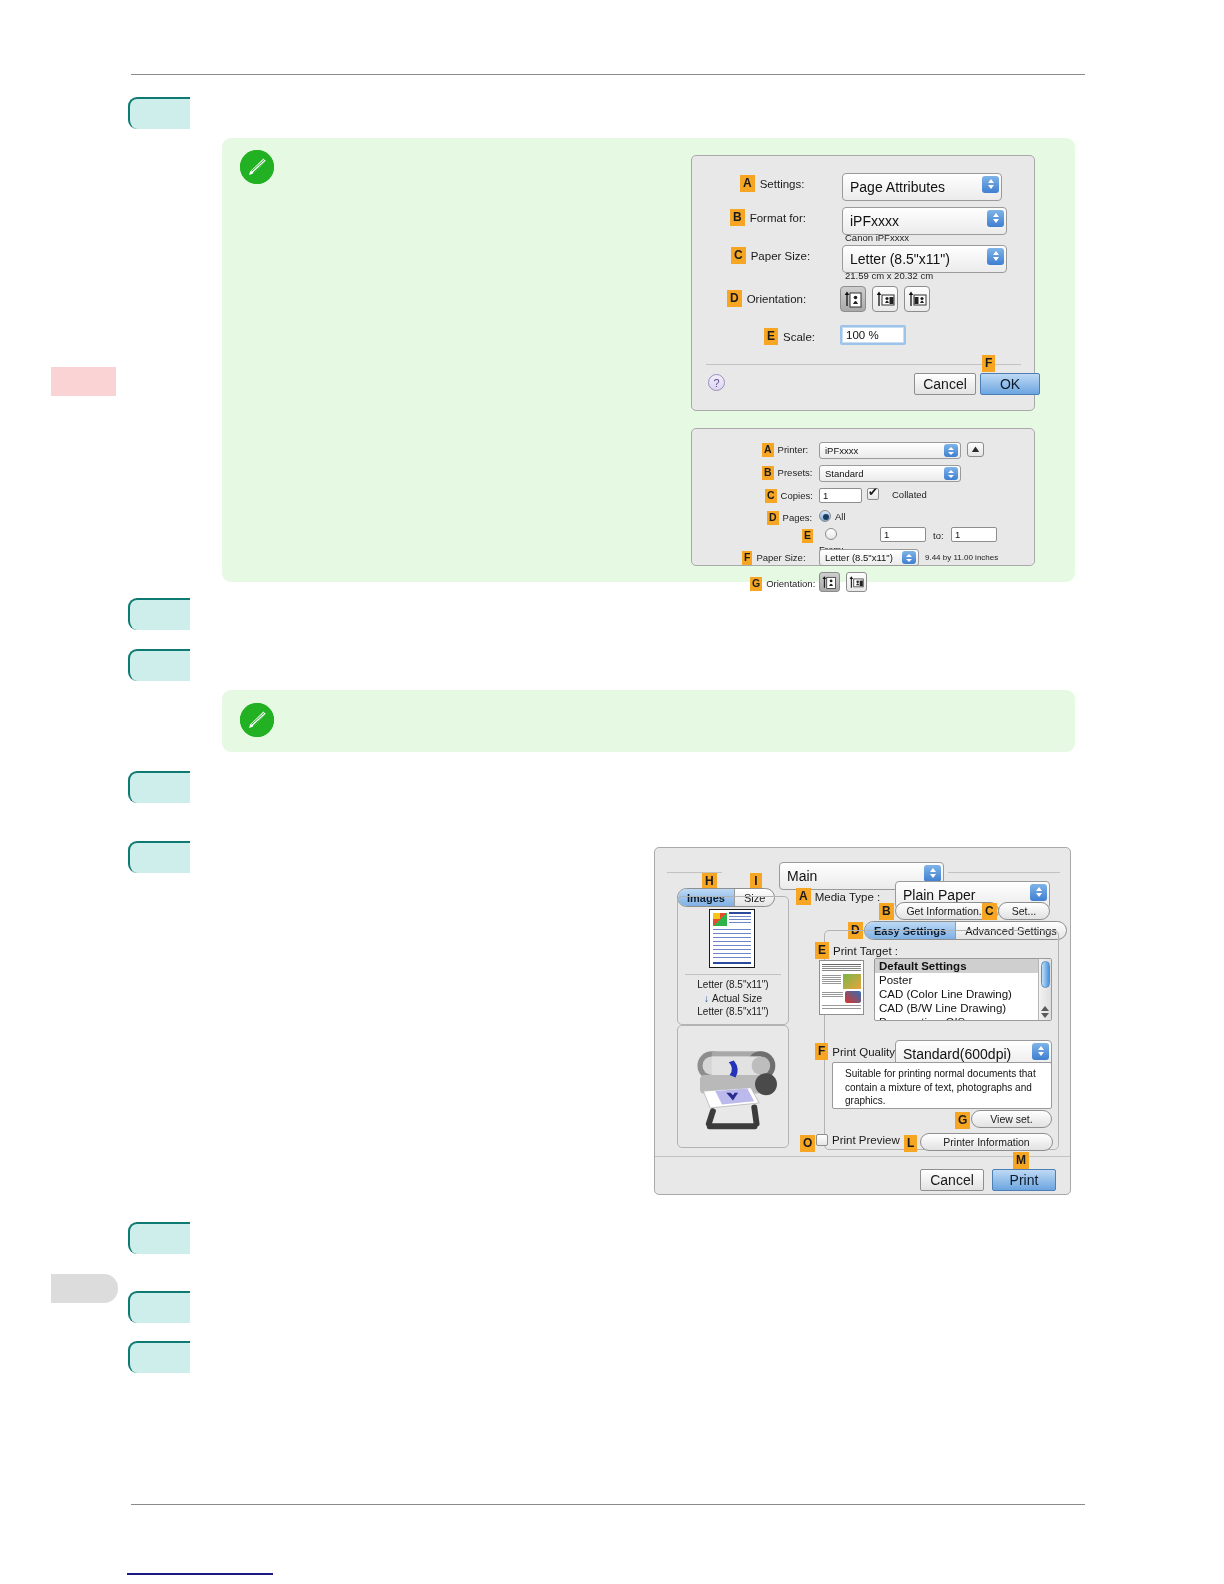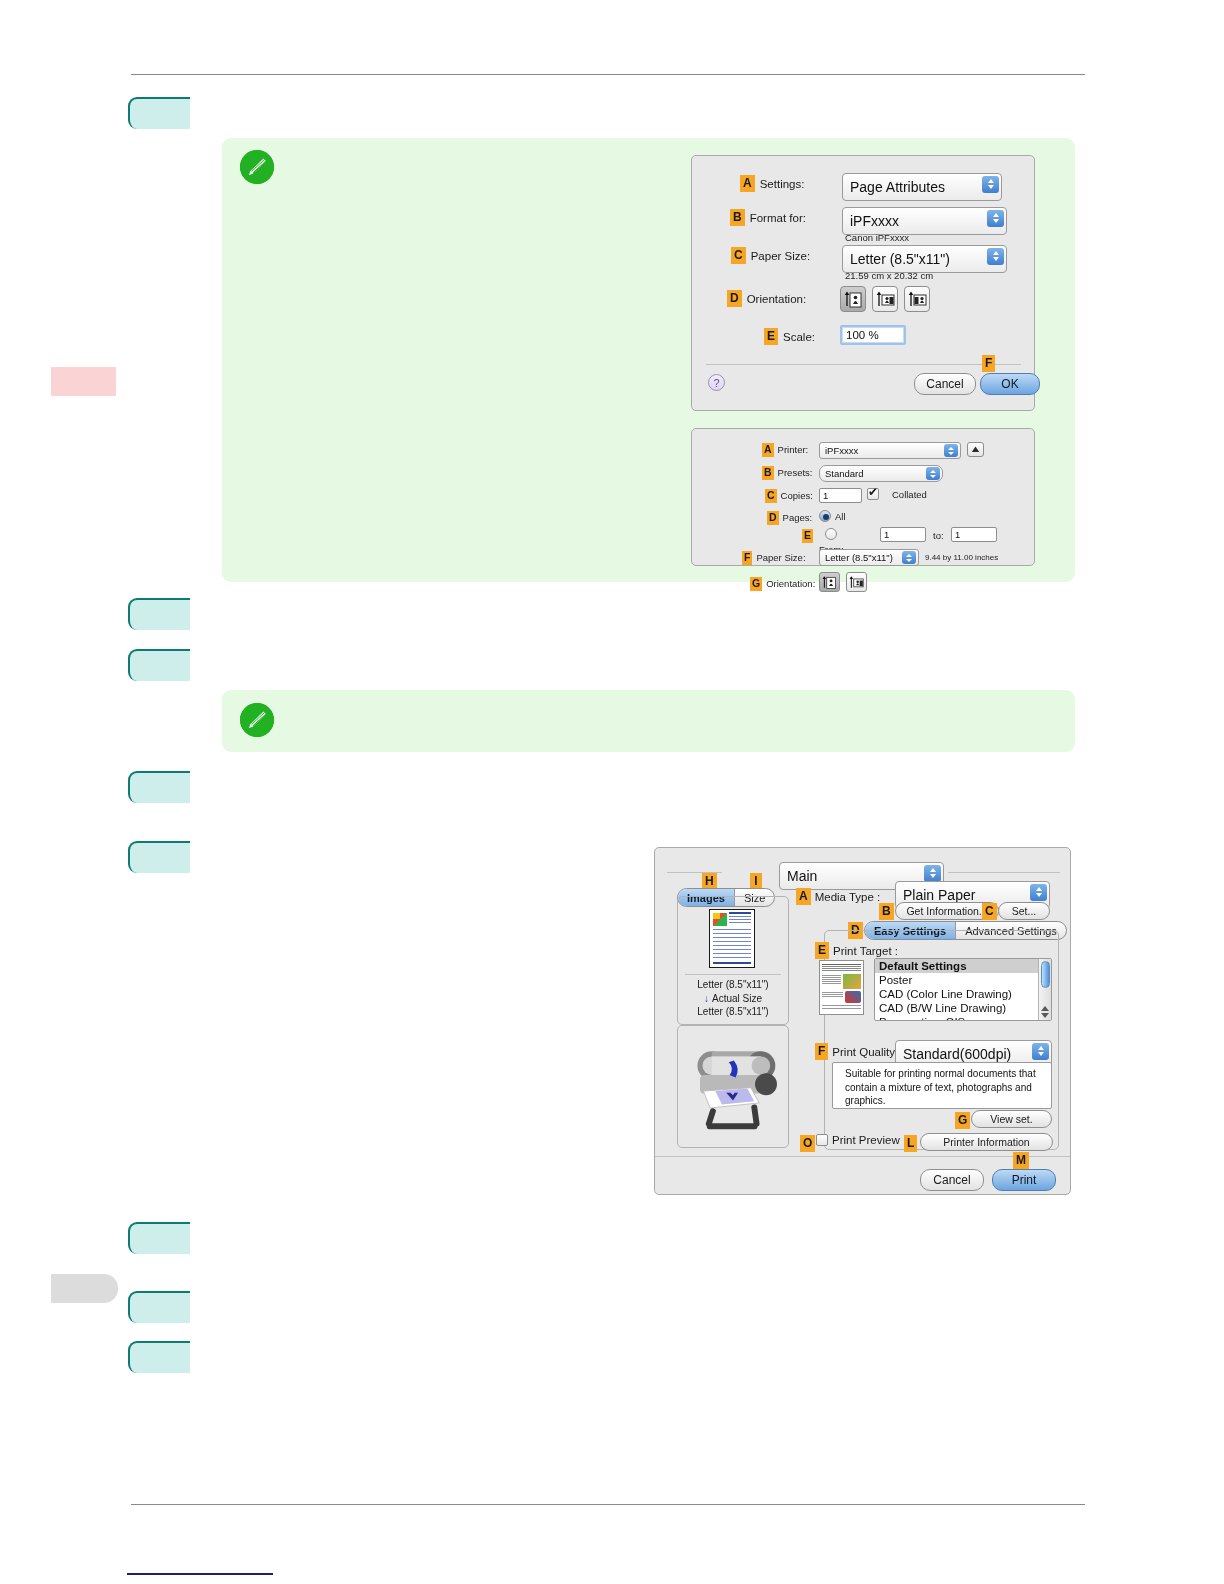--- a/index.html
+++ b/index.html
@@ -128,25 +128,25 @@
     font-size:11.5px;
     color:#111;
   }
   .field.focus { border:2px solid #9cc3ea; box-shadow:0 0 0 1px #c9dcf0 inset; }
   .field.small { height:15px; font-size:9.5px; padding:0 3px; }
 
   
   .btn {
     background:linear-gradient(#ffffff,#e2e2e2);
     border:1px solid #8f8f8f;
-    border-radius:10px;
+    border-radius:2px;
     height:21px;
     display:inline-flex; align-items:center; justify-content:center;
     padding:10px 14px;
-    font-size:12px;
+    font-size:14px;
     color:#1a1a1a;
     white-space:nowrap;
   }
   .btn.primary {
     background:linear-gradient(#bed9f4,#6ca5e0);
     border-color:#4d7fb5;
     color:#0b1b2b;
   }
   .btn.small { height:18px; font-size:10.5px; border-radius:9px; padding:0 10px; }
 
@@ -399,21 +399,21 @@
       <div class="up-arrow-btn" style="position:absolute; left:275px; top:13px;">
         <svg width="9" height="7" viewBox="0 0 9 7">
             <polygon points="4.5,0.6 8.2,6 0.8,6" fill="#2b2b2b"></polygon>
           </svg>
       </div>
 
       <div style="position:absolute; left:70px; top:37px; display:flex; align-items:center; gap:4px;">
         <span class="badge sm">B</span>
         <span class="tiny">Presets:</span>
       </div>
-      <div class="popup small" style="position:absolute; left:127px; top:36px; width:124px;border-radius:7px;">
+      <div class="popup small" style="position:absolute; left:127px; top:36px; width:142px;">
         <span>Standard</span>
         <span class="arrows">
             <i class="up"></i>
             <i class="down"></i>
           </span>
       </div>
 
       <div style="position:absolute; left:73px; top:60px; display:flex; align-items:center; gap:4px;">
         <span class="badge sm">C</span>
         <span class="tiny">Copies:</span>

